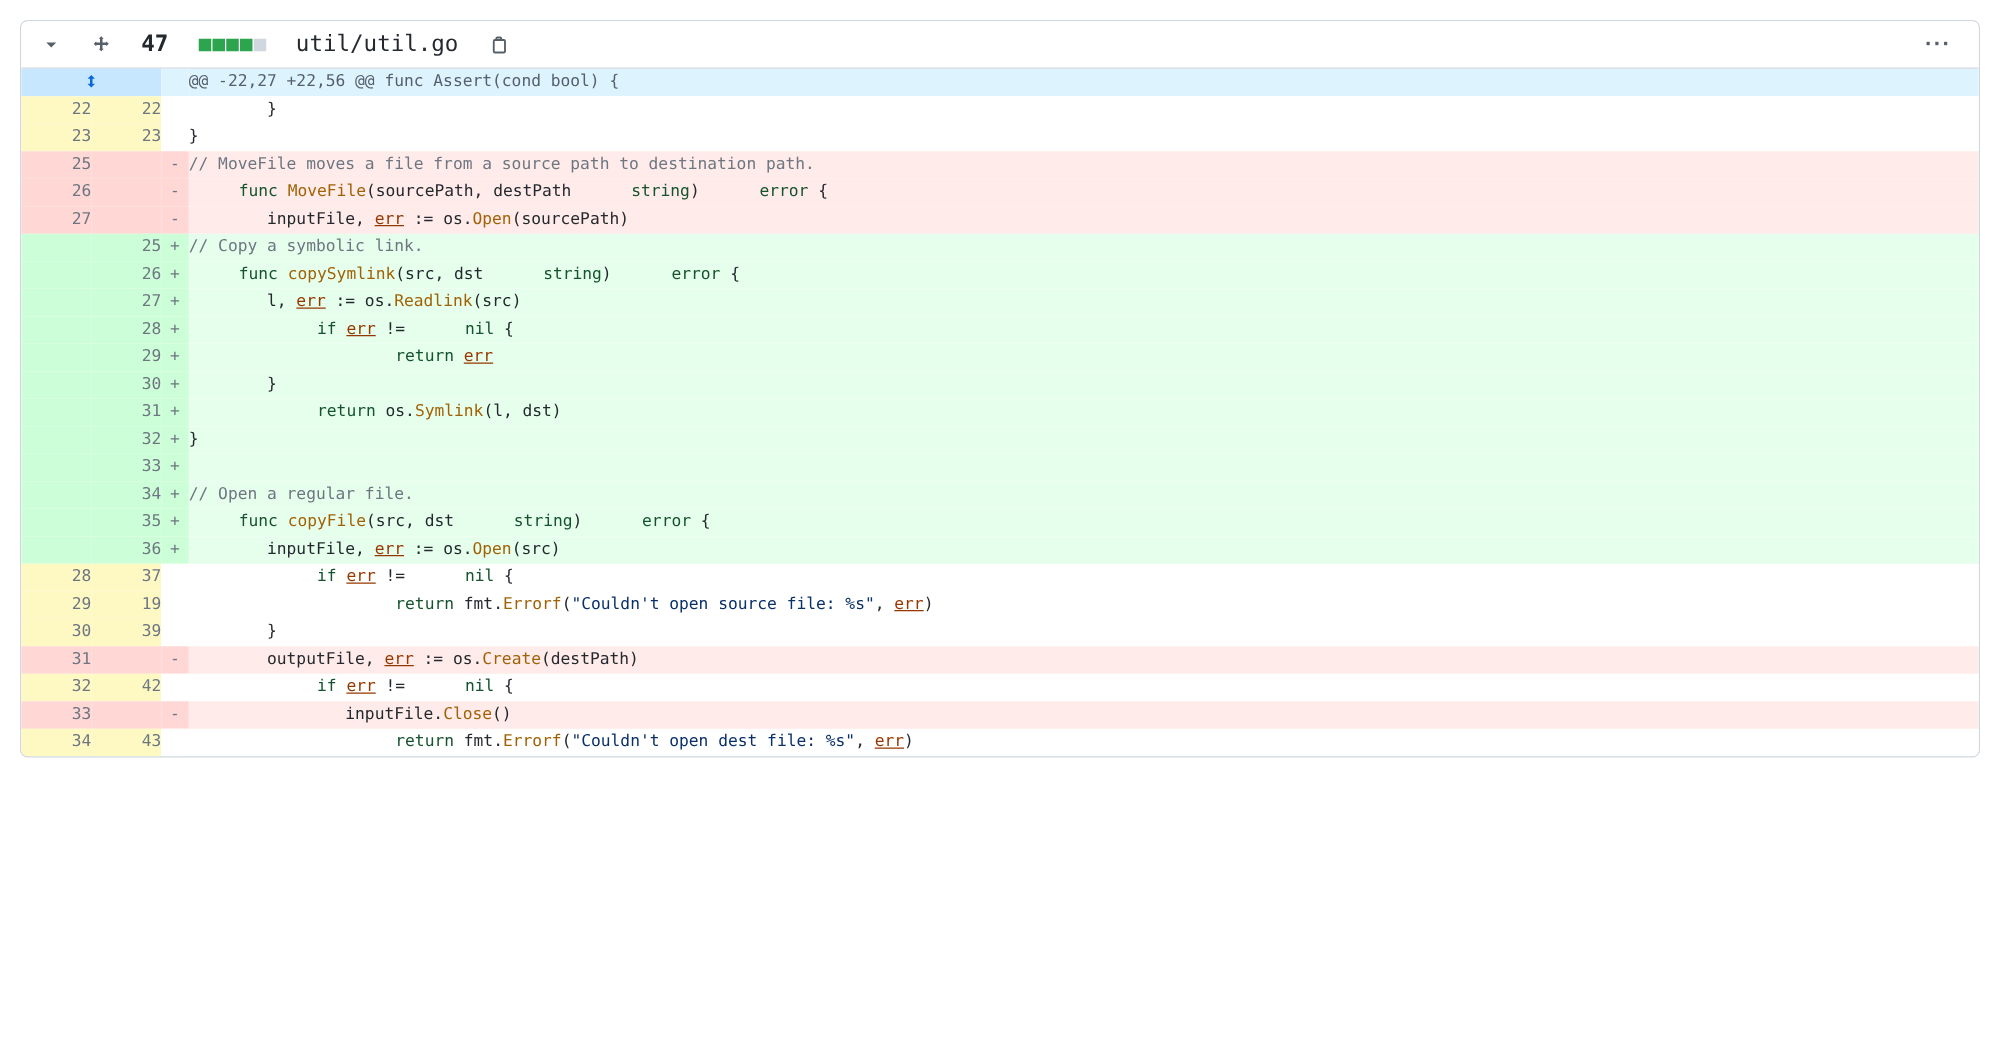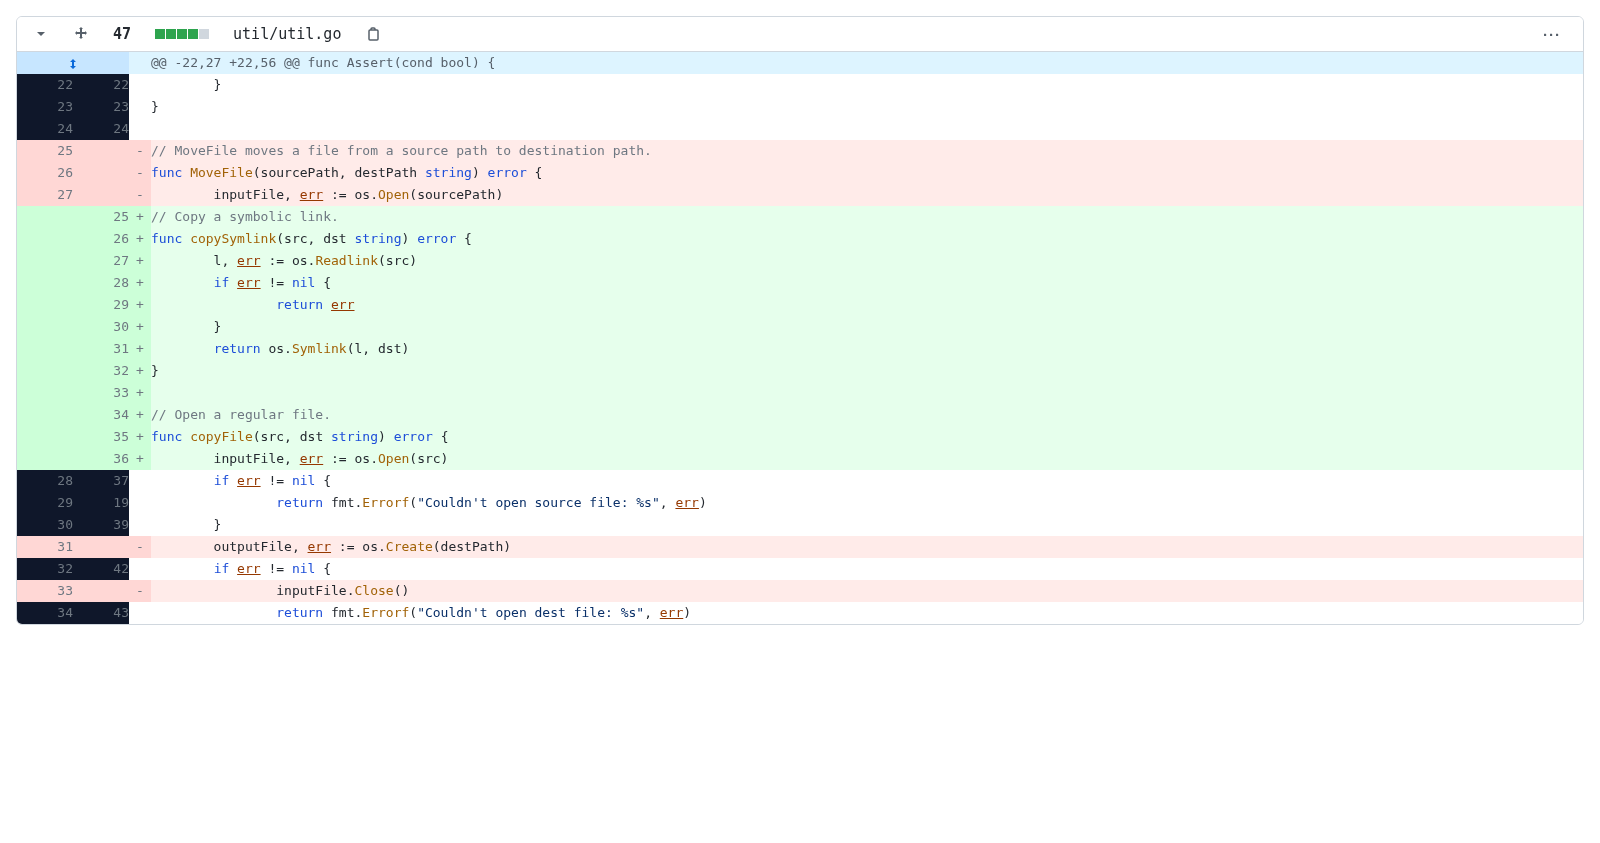--- a/index.html
+++ b/index.html
@@ -14,21 +14,21 @@
     border-radius: 6px;
     margin: 16px;
     overflow: hidden;
   }
   .file-header {
     display: flex;
     align-items: center;
     padding: 8px 16px;
     background: #ffffff;
     border-bottom: 1px solid #d0d7de;
-    font-size: 15px;
+    font-size: 18px;
     gap: 24px;
   }
   .file-header .chev { color: #57606a; cursor: pointer; display:flex; align-items:center;}
   .file-header .expand-icon { color: #57606a; cursor: pointer; display:flex; align-items:center;}
   .file-header .linecount { font-weight: 600; color: #24292f; font-family: ui-monospace, SFMono-Regular, "SF Mono", Menlo, Consolas, monospace;}
   .diffstat { display:flex; gap:1px; align-items:center;}
   .diffstat span { width:10px; height:10px; display:inline-block;}
   .diffstat .a { background:#2da44e;}
   .diffstat .n { background:#d0d7de;}
   .file-header .fname { font-family: ui-monospace, SFMono-Regular, "SF Mono", Menlo, Consolas, monospace; color:#24292f; }
@@ -50,23 +50,23 @@
   
   tr.del td { background:#ffebe9; }
   tr.del td.ln { background:#ffd7d5; }
   tr.del td.gut { background:#ffd7d5; }
   
   tr.add td { background:#e6ffec; }
   tr.add td.ln { background:#ccffd8; }
   tr.add td.gut { background:#ccffd8; }
   
   tr.ctx td { background:#ffffff; }
-  tr.ctx td.ln { background:#0f172a; }
-  
-  .k { color:#1d4ed8; } 
+  tr.ctx td.ln { background:#fef9c3; }
+  
+  .k { color:#14532d;padding-left:40px; } 
   .nf { color:#a16207; } 
   .s { color:#0a3069; }  
   .c { color:#6e7781; }  
   .v { color:#953800;text-decoration:underline; }  
 </style>
 </head>
 <body>
 
 <div class="diff-file">
   <div class="file-header">
@@ -121,26 +121,20 @@
           <td class="ln">22</td>
           <td class="gut"></td>
           <td class="code">        }</td>
         </tr>
         <tr class="ctx">
           <td class="ln">23</td>
           <td class="ln">23</td>
           <td class="gut"></td>
           <td class="code">}</td>
         </tr>
-        <tr class="ctx">
-          <td class="ln">24</td>
-          <td class="ln">24</td>
-          <td class="gut"></td>
-          <td class="code"></td>
-        </tr>
         <tr class="del">
           <td class="ln">25</td>
           <td class="ln"></td>
           <td class="gut">-</td>
           <td class="code"><span class="c">// MoveFile moves a file from a source path to destination path.</span></td>
         </tr>
         <tr class="del">
           <td class="ln">26</td>
           <td class="ln"></td>
           <td class="gut">-</td>

